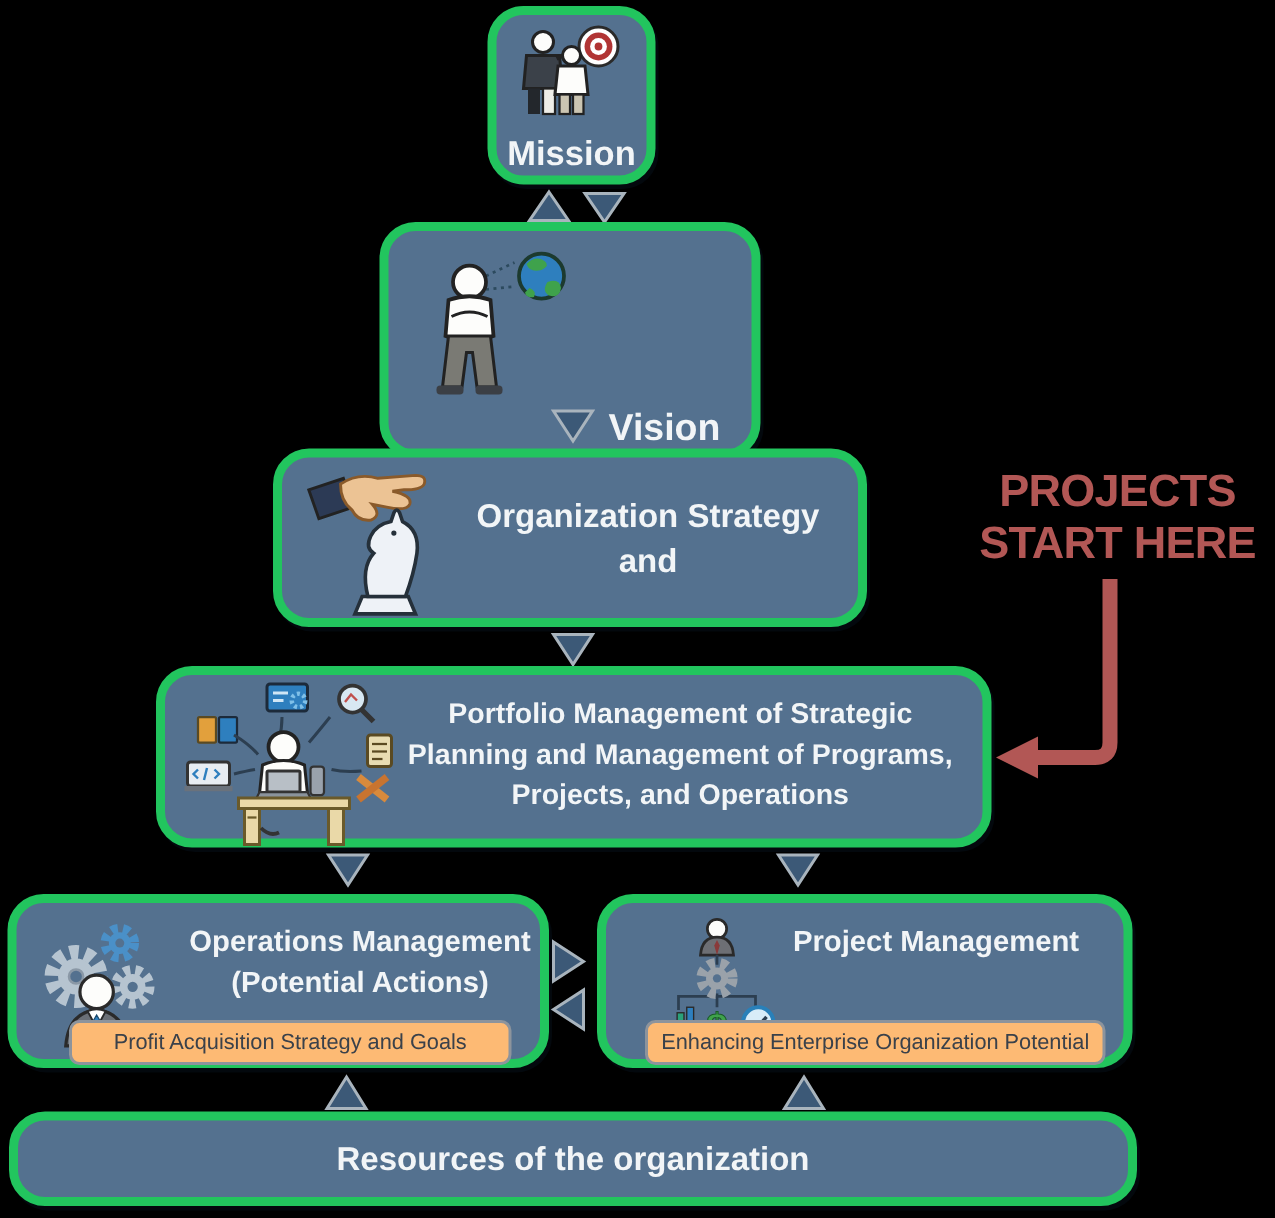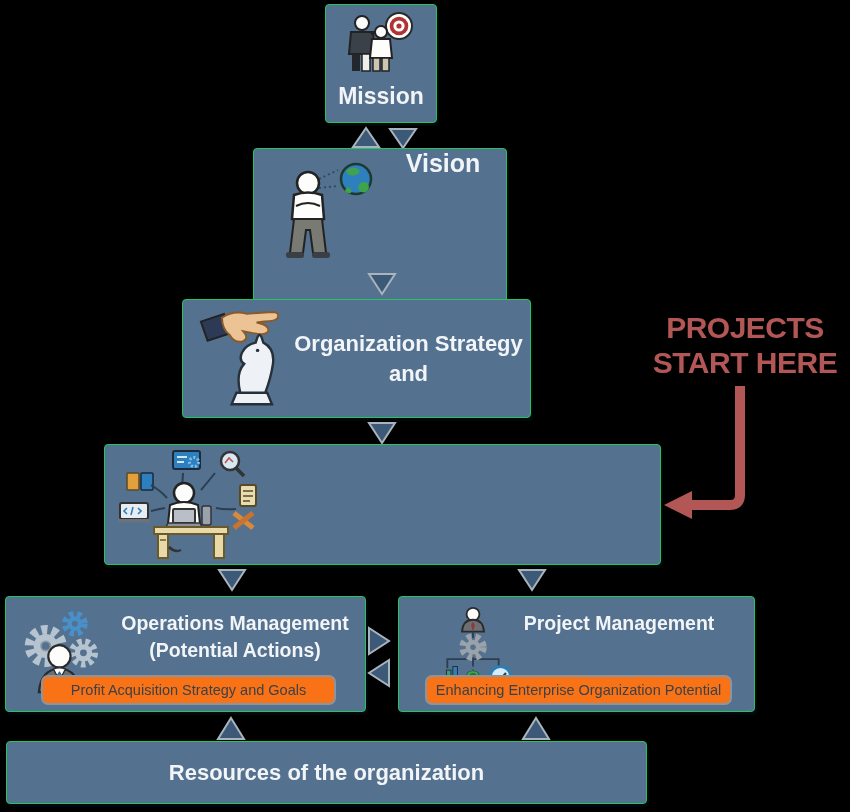--- a/index.html
+++ b/index.html
@@ -1,54 +1,54 @@
 <!DOCTYPE html>
 <html><head>
 <meta charset="utf-8">
 <style>
   html,body{margin:0;padding:0;background:#000;}
   .stage{
     position:relative;width:850px;height:812px;background:#000000;
     font-family:"Liberation Sans",sans-serif;overflow:hidden;
   }
   .box{
-    position:absolute;background:#54718f;border:1px solid #22c55e;
-    border-radius:4px;box-sizing:border-box;color:#f2f5f7;
+    position:absolute;background:#54718f;border:6px solid #22c55e;
+    border-radius:24px;box-sizing:border-box;color:#f2f5f7;
     box-shadow:2px 3px 0 rgba(6,14,24,.55);
   }
   .box-label{font-weight:bold;color:#f2f5f7;}
   .tri{position:absolute;}
   
   .mission{left:325px;top:4px;width:112px;height:119px;display:flex;flex-direction:column;align-items:center;}
   .mission .box-label{font-size:23px;margin-top:2px;}
   
-  .vision{left:253px;top:148px;width:254px;height:158px;display:flex;align-items:flex-start;}
+  .vision{left:253px;top:148px;width:254px;height:158px;display:flex;align-items:flex-end;}
   .vision .box-label{flex:1;text-align:center;font-size:25px;margin-right:14px;}
   
-  .strategy{left:182px;top:299px;width:349px;height:119px;display:flex;align-items:center;}
+  .strategy{left:182px;top:299px;width:396px;height:119px;display:flex;align-items:center;}
   .strategy .box-label{flex:1;text-align:center;font-size:22px;line-height:1.35;margin-right:6px;}
   
   .portfolio{left:104px;top:444px;width:557px;height:121px;display:flex;align-items:center;}
   .portfolio .box-label{flex:1;text-align:center;font-size:19px;line-height:1.42;margin-right:8px;}
   
   .operations{left:5px;top:596px;width:361px;height:116px;}
   .project{left:398px;top:596px;width:357px;height:116px;}
   .half-title{position:absolute;top:13px;text-align:center;font-weight:bold;font-size:19.5px;line-height:1.4;color:#f2f5f7;}
   .operations .half-title{left:108px;width:242px;}
   .project .half-title{left:100px;width:240px;}
   .sublabel{
-    position:absolute;top:78px;height:30px;background:#f97316;border:2px solid #8d949c;
+    position:absolute;top:78px;height:30px;background:#fdba74;border:2px solid #8d949c;
     border-radius:7px;box-sizing:border-box;color:#3a414a;font-size:14.5px;
     display:flex;align-items:center;justify-content:center;white-space:nowrap;
   }
   .operations .sublabel{left:35px;width:295px;}
   .project .sublabel{left:26px;width:307px;}
   .icon-wrap{position:absolute;}
   
-  .resources{left:6px;top:741px;width:641px;height:63px;display:flex;align-items:center;justify-content:center;}
+  .resources{left:6px;top:741px;width:752px;height:63px;display:flex;align-items:center;justify-content:center;}
   .resources .box-label{font-size:22px;}
   
   .annotation-text{
     position:absolute;left:638px;top:311px;width:214px;text-align:center;
     font-size:30px;font-weight:bold;letter-spacing:-0.5px;line-height:1.15;
     color:#b25755;
   }
   .annotation-arrow{position:absolute;left:640px;top:380px;}
 </style>
 </head>
@@ -161,20 +161,25 @@
         <rect x="56" y="60" width="22" height="14" rx="1" fill="#b8bfc6" stroke="#333" stroke-width="2"></rect>
         <path d="M51,74 L83,74 L85,78 L49,78 Z" fill="#8a939c" stroke="#333" stroke-width="1.5"></path>
         <rect x="37" y="78" width="74" height="7" fill="#ead9a8" stroke="#6a5a2a" stroke-width="2"></rect>
         <rect x="41" y="85" width="10" height="24" fill="#ead9a8" stroke="#6a5a2a" stroke-width="2"></rect>
         <rect x="97" y="85" width="10" height="24" fill="#ead9a8" stroke="#6a5a2a" stroke-width="2"></rect>
         <line x1="43" y1="91" x2="49" y2="91" stroke="#6a5a2a" stroke-width="1.5"></line>
         <path d="M52,98 Q58,104 64,101" stroke="#333" stroke-width="2.5" fill="none"></path>
       </svg>
     </span>
     <span style="width:150px"></span>
+    <div class="box-label">
+      <div>Portfolio Management of Strategic</div>
+      <div>Planning and Management of Programs,</div>
+      <div>Projects, and Operations</div>
+    </div>
   </div>
 
   <div class="annotation-text">
     <div>PROJECTS</div>
     <div>START HERE</div>
   </div>
   <svg class="annotation-arrow" width="120" height="145">
     <path d="M100,6 L100,115 Q100,125 90,125 L50,125" stroke="#b25755" stroke-width="10" fill="none"></path>
     <polygon points="24,125 52,111 52,139" fill="#b25755"></polygon>
   </svg>

